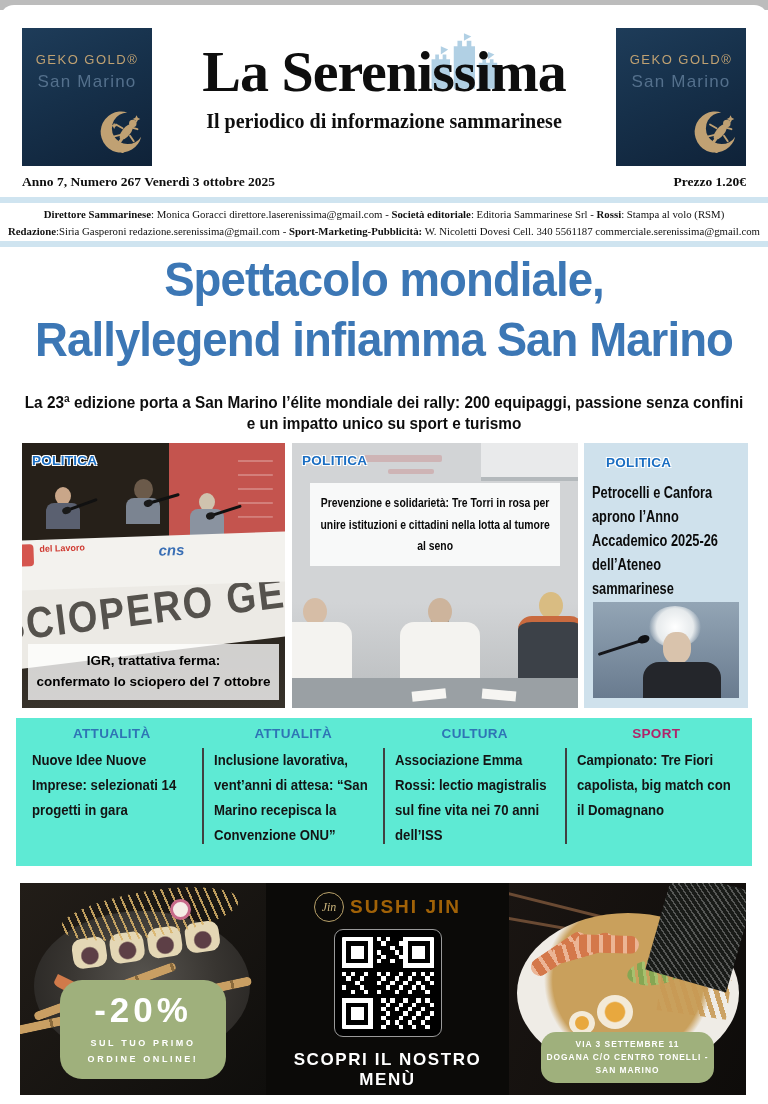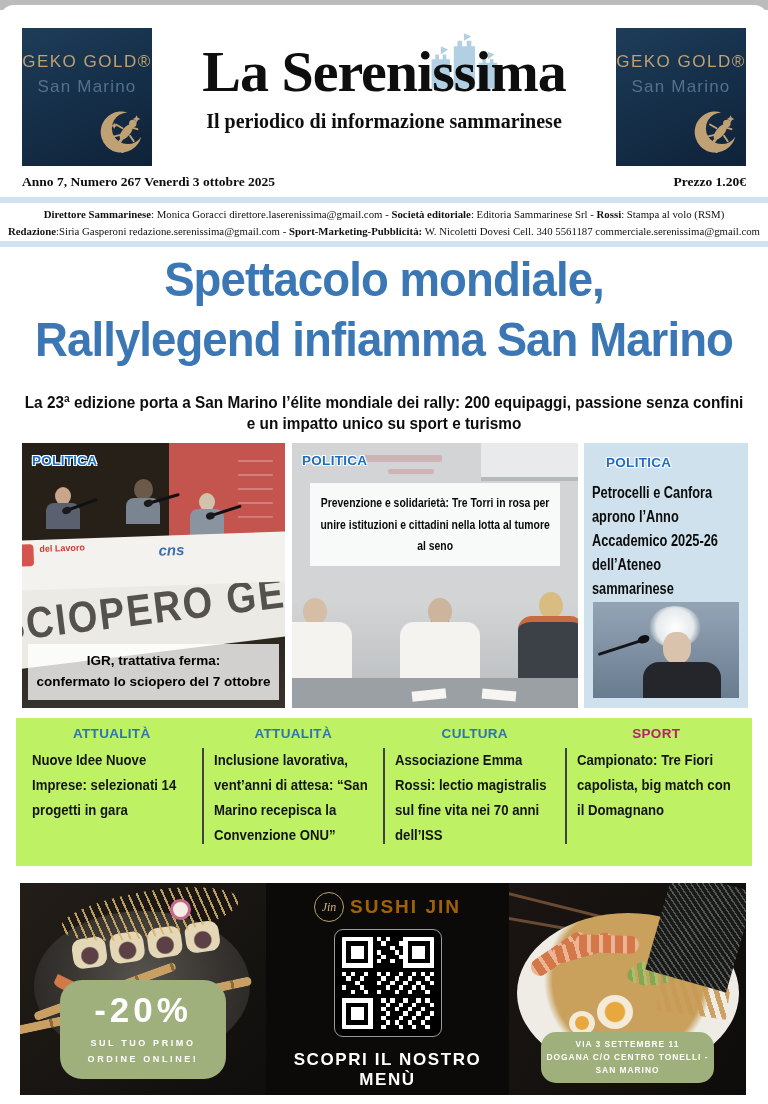--- a/index.html
+++ b/index.html
@@ -7,21 +7,21 @@
         font-family:"Liberation Sans",sans-serif;overflow:hidden;}
   
   .screen-top{position:absolute;top:0;left:0;right:0;height:10px;background:#bcbcbc;}
   .screen-top::after{content:"";position:absolute;top:5px;left:0;right:0;height:20px;
         background:#fff;border-radius:14px 14px 0 0;}
 
   
   .adbox{position:absolute;top:28px;width:130px;height:138px;color:#c0a173;
         background:linear-gradient(155deg,#1e3c59 0%,#16304a 45%,#0f2238 100%);text-align:center;}
   .adbox.left{left:22px}.adbox.right{left:616px}
-  .adbox .brand{margin-top:24px;font-size:17px;letter-spacing:1.5px;color:#bfa172;}
+  .adbox .brand{margin-top:24px;font-size:13px;letter-spacing:1.5px;color:#bfa172;}
   .adbox .loc{margin-top:5px;font-size:17px;letter-spacing:1.2px;color:#54708c;}
   .gecko{position:absolute;right:8px;bottom:6px;}
   .masthead{position:absolute;left:158px;top:42px;width:452px;text-align:center;}
   .masthead .castle{position:absolute;left:268px;top:-10px;opacity:.9;}
   .masthead .title{position:relative;font-family:"Liberation Serif",serif;font-weight:700;
         font-size:58px;color:#0e0e0e;letter-spacing:-1px;line-height:1.05;}
   .masthead .tagline{margin-top:7px;font-family:"Liberation Serif",serif;font-weight:700;
         font-size:20px;color:#0e0e0e;}
   .issue-row{position:absolute;top:174px;left:22px;right:22px;
         font-family:"Liberation Serif",serif;font-weight:700;font-size:13.5px;color:#0e0e0e;}
@@ -85,21 +85,21 @@
         background:linear-gradient(180deg,#93a5b5,#697b8f);}
   .man-hair{position:absolute;right:26%;top:4px;width:52px;height:42px;border-radius:50%;
         background:radial-gradient(circle,#ffffff 0%,#e6eaec 55%,rgba(230,234,236,0) 78%);}
   .man-face{position:absolute;right:33%;top:30px;width:28px;height:32px;border-radius:45%;background:#d9c3ac;}
   .man-body{position:absolute;right:12%;bottom:-6px;width:78px;height:42px;border-radius:16px 16px 0 0;background:#24262b;}
   .panel-mic{position:absolute;left:4px;top:44px;width:46px;height:3px;background:#15161a;
         transform:rotate(-18deg);border-radius:2px;}
   .panel-mic::after{content:"";position:absolute;right:-8px;top:-3px;width:12px;height:8px;border-radius:50%;background:#101114;}
 
   
-  .teasers{position:absolute;left:16px;right:16px;top:718px;height:148px;background:#bef264;
+  .teasers{position:absolute;left:16px;right:16px;top:718px;height:148px;background:#5eead4;
         display:flex;padding:6px 6px;box-sizing:border-box;}
   .tcol{flex:1;padding:2px 10px 0 10px;position:relative;overflow:visible;}
   .tdiv{width:2px;background:#414141;margin:24px 0 16px;}
   .tcat{text-align:center;font-weight:700;font-size:13.5px;letter-spacing:.3px;}
   .ttext{margin-top:6px;font-weight:700;font-size:15.5px;line-height:1.62;color:#141414;
         width:120%;transform:scaleX(.85);transform-origin:0 0;}
 
   
   .ads{position:absolute;left:20px;top:883px;width:726px;height:212px;display:flex;
         background:#0d0c0a;overflow:hidden;}

